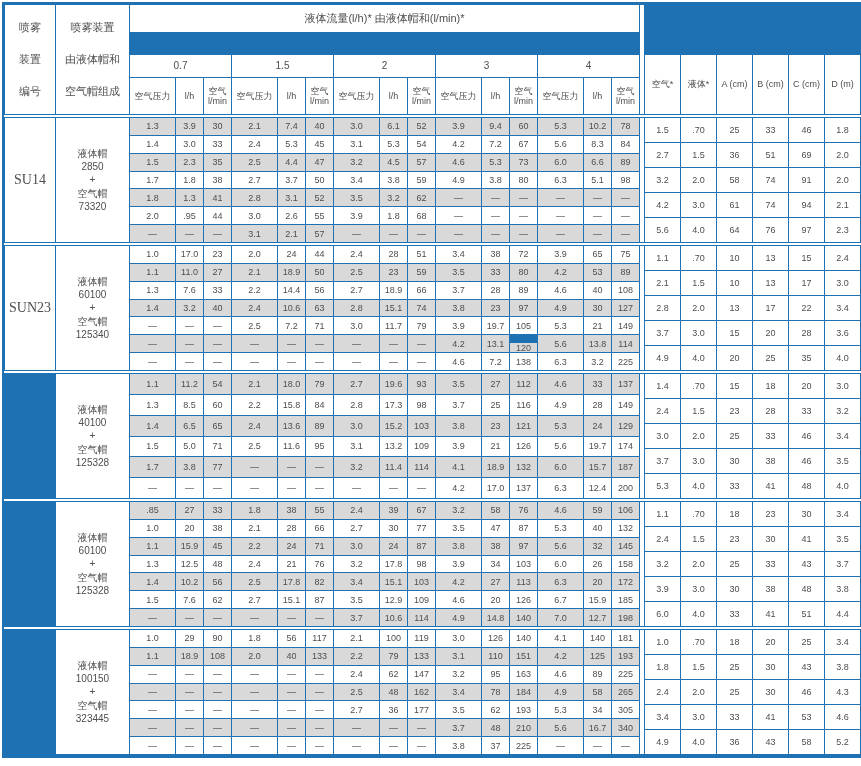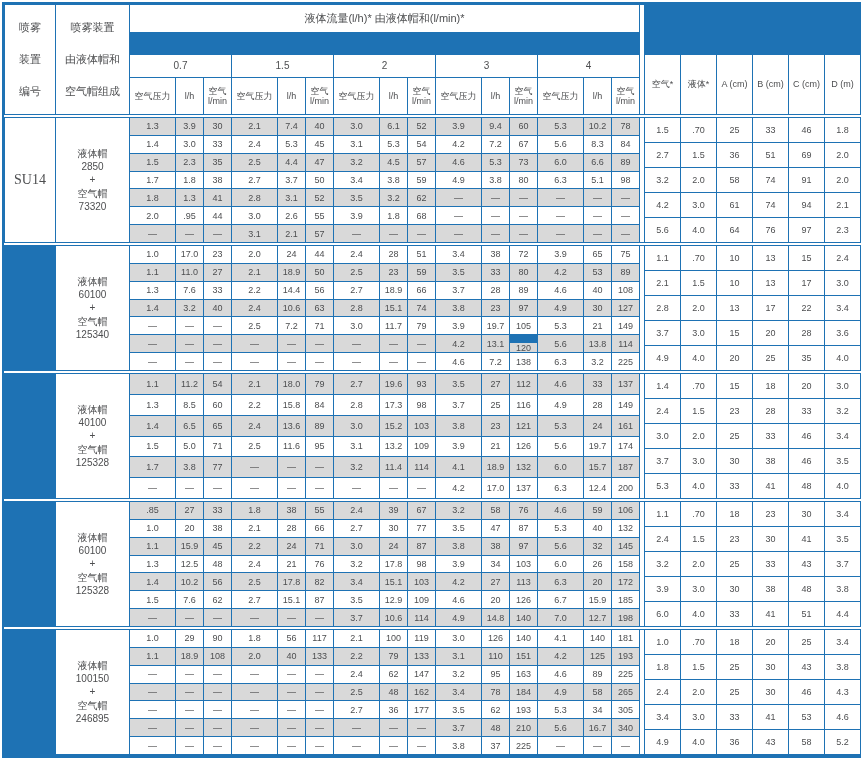--- a/index.html
+++ b/index.html
@@ -248,20 +248,21 @@
           <div class="cell data">2.1</div>
           <div class="cell data">5.6</div>
           <div class="cell data">4.0</div>
           <div class="cell data">64</div>
           <div class="cell data">76</div>
           <div class="cell data">97</div>
           <div class="cell data">2.3</div>
         </div>
       </div>
       <div class="grid group" style="grid-template-rows: repeat(7, 1fr);">
+        <div class="cell idcell" style="grid-area: 1 / 1 / -1;">SUN23</div>
         <div class="cell capcell" style="grid-area: 1 / 2 / -1;">
           <div>液体帽</div>
           <div>60100</div>
           <div>+</div>
           <div>空气帽</div>
           <div>125340</div>
         </div>
         <div class="cell data" style="grid-area: 1 / 3;">1.0</div>
         <div class="cell data" style="grid-area: 1 / 4;">17.0</div>
         <div class="cell data" style="grid-area: 1 / 5;">23</div>
@@ -446,21 +447,21 @@
         <div class="cell data shade" style="grid-area: 3 / 7;">13.6</div>
         <div class="cell data shade" style="grid-area: 3 / 8;">89</div>
         <div class="cell data shade" style="grid-area: 3 / 9;">3.0</div>
         <div class="cell data shade" style="grid-area: 3 / 10;">15.2</div>
         <div class="cell data shade" style="grid-area: 3 / 11;">103</div>
         <div class="cell data shade" style="grid-area: 3 / 12;">3.8</div>
         <div class="cell data shade" style="grid-area: 3 / 13;">23</div>
         <div class="cell data shade" style="grid-area: 3 / 14;">121</div>
         <div class="cell data shade" style="grid-area: 3 / 15;">5.3</div>
         <div class="cell data shade" style="grid-area: 3 / 16;">24</div>
-        <div class="cell data shade" style="grid-area: 3 / 17;">161</div>
+        <div class="cell data shade" style="grid-area: 3 / 17;">129</div>
         <div class="cell data" style="grid-area: 4 / 3;">1.5</div>
         <div class="cell data" style="grid-area: 4 / 4;">5.0</div>
         <div class="cell data" style="grid-area: 4 / 5;">71</div>
         <div class="cell data" style="grid-area: 4 / 6;">2.5</div>
         <div class="cell data" style="grid-area: 4 / 7;">11.6</div>
         <div class="cell data" style="grid-area: 4 / 8;">95</div>
         <div class="cell data" style="grid-area: 4 / 9;">3.1</div>
         <div class="cell data" style="grid-area: 4 / 10;">13.2</div>
         <div class="cell data" style="grid-area: 4 / 11;">109</div>
         <div class="cell data" style="grid-area: 4 / 12;">3.9</div>
@@ -679,21 +680,21 @@
           <div class="cell data">51</div>
           <div class="cell data">4.4</div>
         </div>
       </div>
       <div class="grid group" style="grid-template-rows: repeat(7, 1fr);">
         <div class="cell capcell" style="grid-area: 1 / 2 / -1;">
           <div>液体帽</div>
           <div>100150</div>
           <div>+</div>
           <div>空气帽</div>
-          <div>246895</div>
+          <div>323445</div>
         </div>
         <div class="cell data" style="grid-area: 1 / 3;">1.0</div>
         <div class="cell data" style="grid-area: 1 / 4;">29</div>
         <div class="cell data" style="grid-area: 1 / 5;">90</div>
         <div class="cell data" style="grid-area: 1 / 6;">1.8</div>
         <div class="cell data" style="grid-area: 1 / 7;">56</div>
         <div class="cell data" style="grid-area: 1 / 8;">117</div>
         <div class="cell data" style="grid-area: 1 / 9;">2.1</div>
         <div class="cell data" style="grid-area: 1 / 10;">100</div>
         <div class="cell data" style="grid-area: 1 / 11;">119</div>

